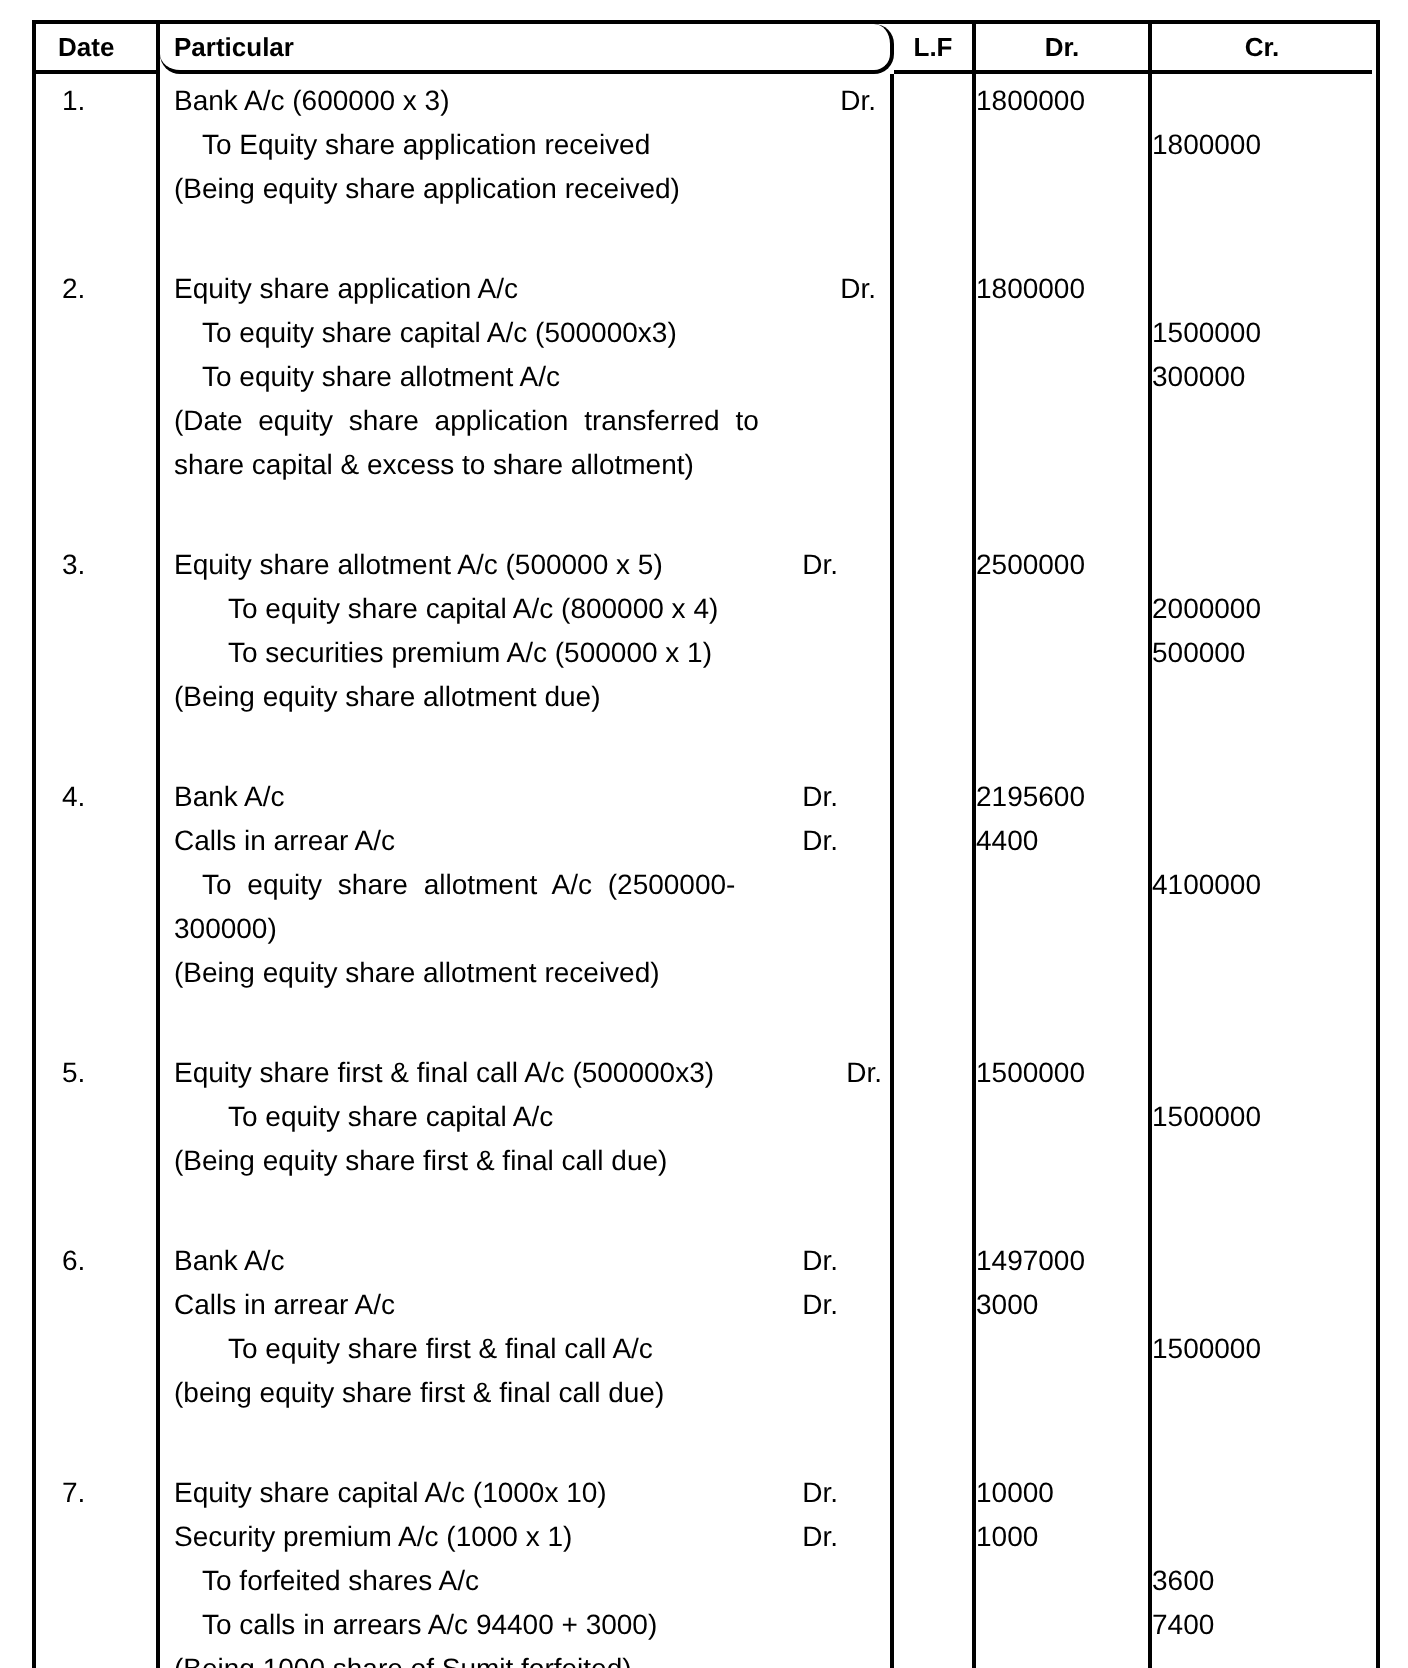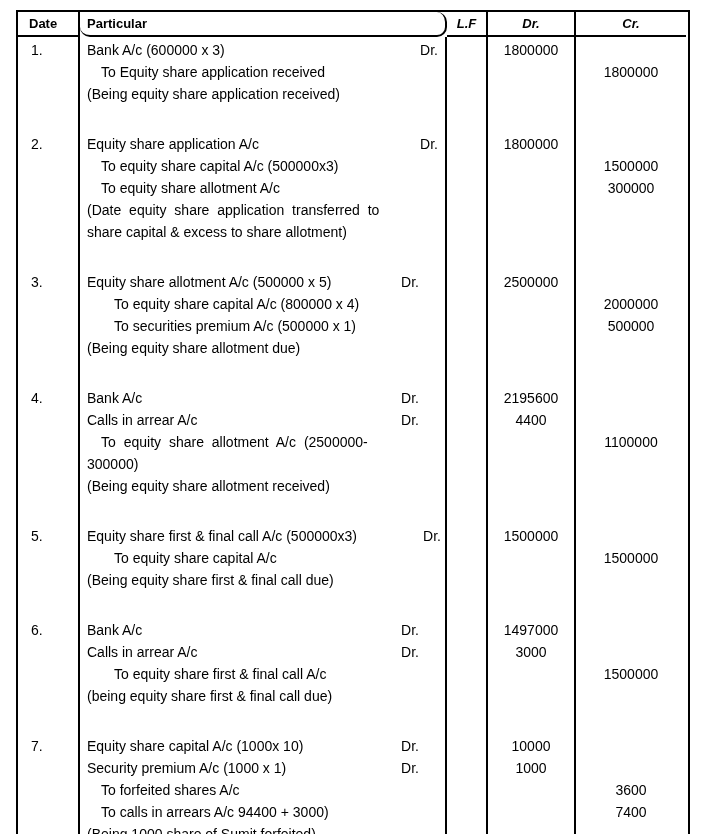--- a/index.html
+++ b/index.html
@@ -35,21 +35,21 @@
   .header-row .cell {
     border-bottom: 2px solid #000;
     font-weight: bold;
     font-size: 13px;
     line-height: 21px;
     padding-top: 1px;
     padding-bottom: 1px;
   }
   .h-date { padding-left: 11px; }
   .h-part { padding-left: 7px; border-radius: 10px; }
-  .h-lf, .h-dr, .h-cr { text-align: center; font-style: italic; }
+  .h-lf, .h-dr, .h-cr { text-align: center; }
 
   .entry-row .cell {
     padding-top: 2px;
     padding-bottom: 26px;
   }
   .entry-row:last-child .cell {
     padding-bottom: 5px;
   }
   .date-cell {
     padding-left: 13px;
@@ -64,21 +64,21 @@
     line-height: 22px;
     white-space: nowrap;
   }
   .ind1 { padding-left: 14px; }
   .ind2 { padding-left: 27px; }
   .j { word-spacing: 4px; }
   .drl { margin-left: auto; }
   .dr-xs { padding-right: 2px; }
   .dr-sm { padding-right: 5px; }
   .dr-md { padding-right: 24px; }
-  .amt-cell { text-align: center; }
+  .amt-cell { text-align: left; }
   .amt {
     line-height: 22px;
     min-height: 22px;
   }
 </style>
 </head>
 <body>
 
 <div class="journal">
   <div class="row header-row">
@@ -199,21 +199,21 @@
         </div>
       </div>
       <div class="cell lf-cell"></div>
       <div class="cell amt-cell">
         <div class="amt">2195600</div>
         <div class="amt">4400</div>
       </div>
       <div class="cell amt-cell">
         <div class="amt">&nbsp;</div>
         <div class="amt">&nbsp;</div>
-        <div class="amt">1100000</div>
+        <div class="amt">4100000</div>
       </div>
     </div>
     <div class="row entry-row">
       <div class="cell date-cell">
         <div class="pline">5.</div>
       </div>
       <div class="cell part-cell">
         <div class="pline">
           <div class="t">Equity share first &amp; final call A/c (500000x3)</div>
           <div class="drl dr-xs">Dr.</div>

